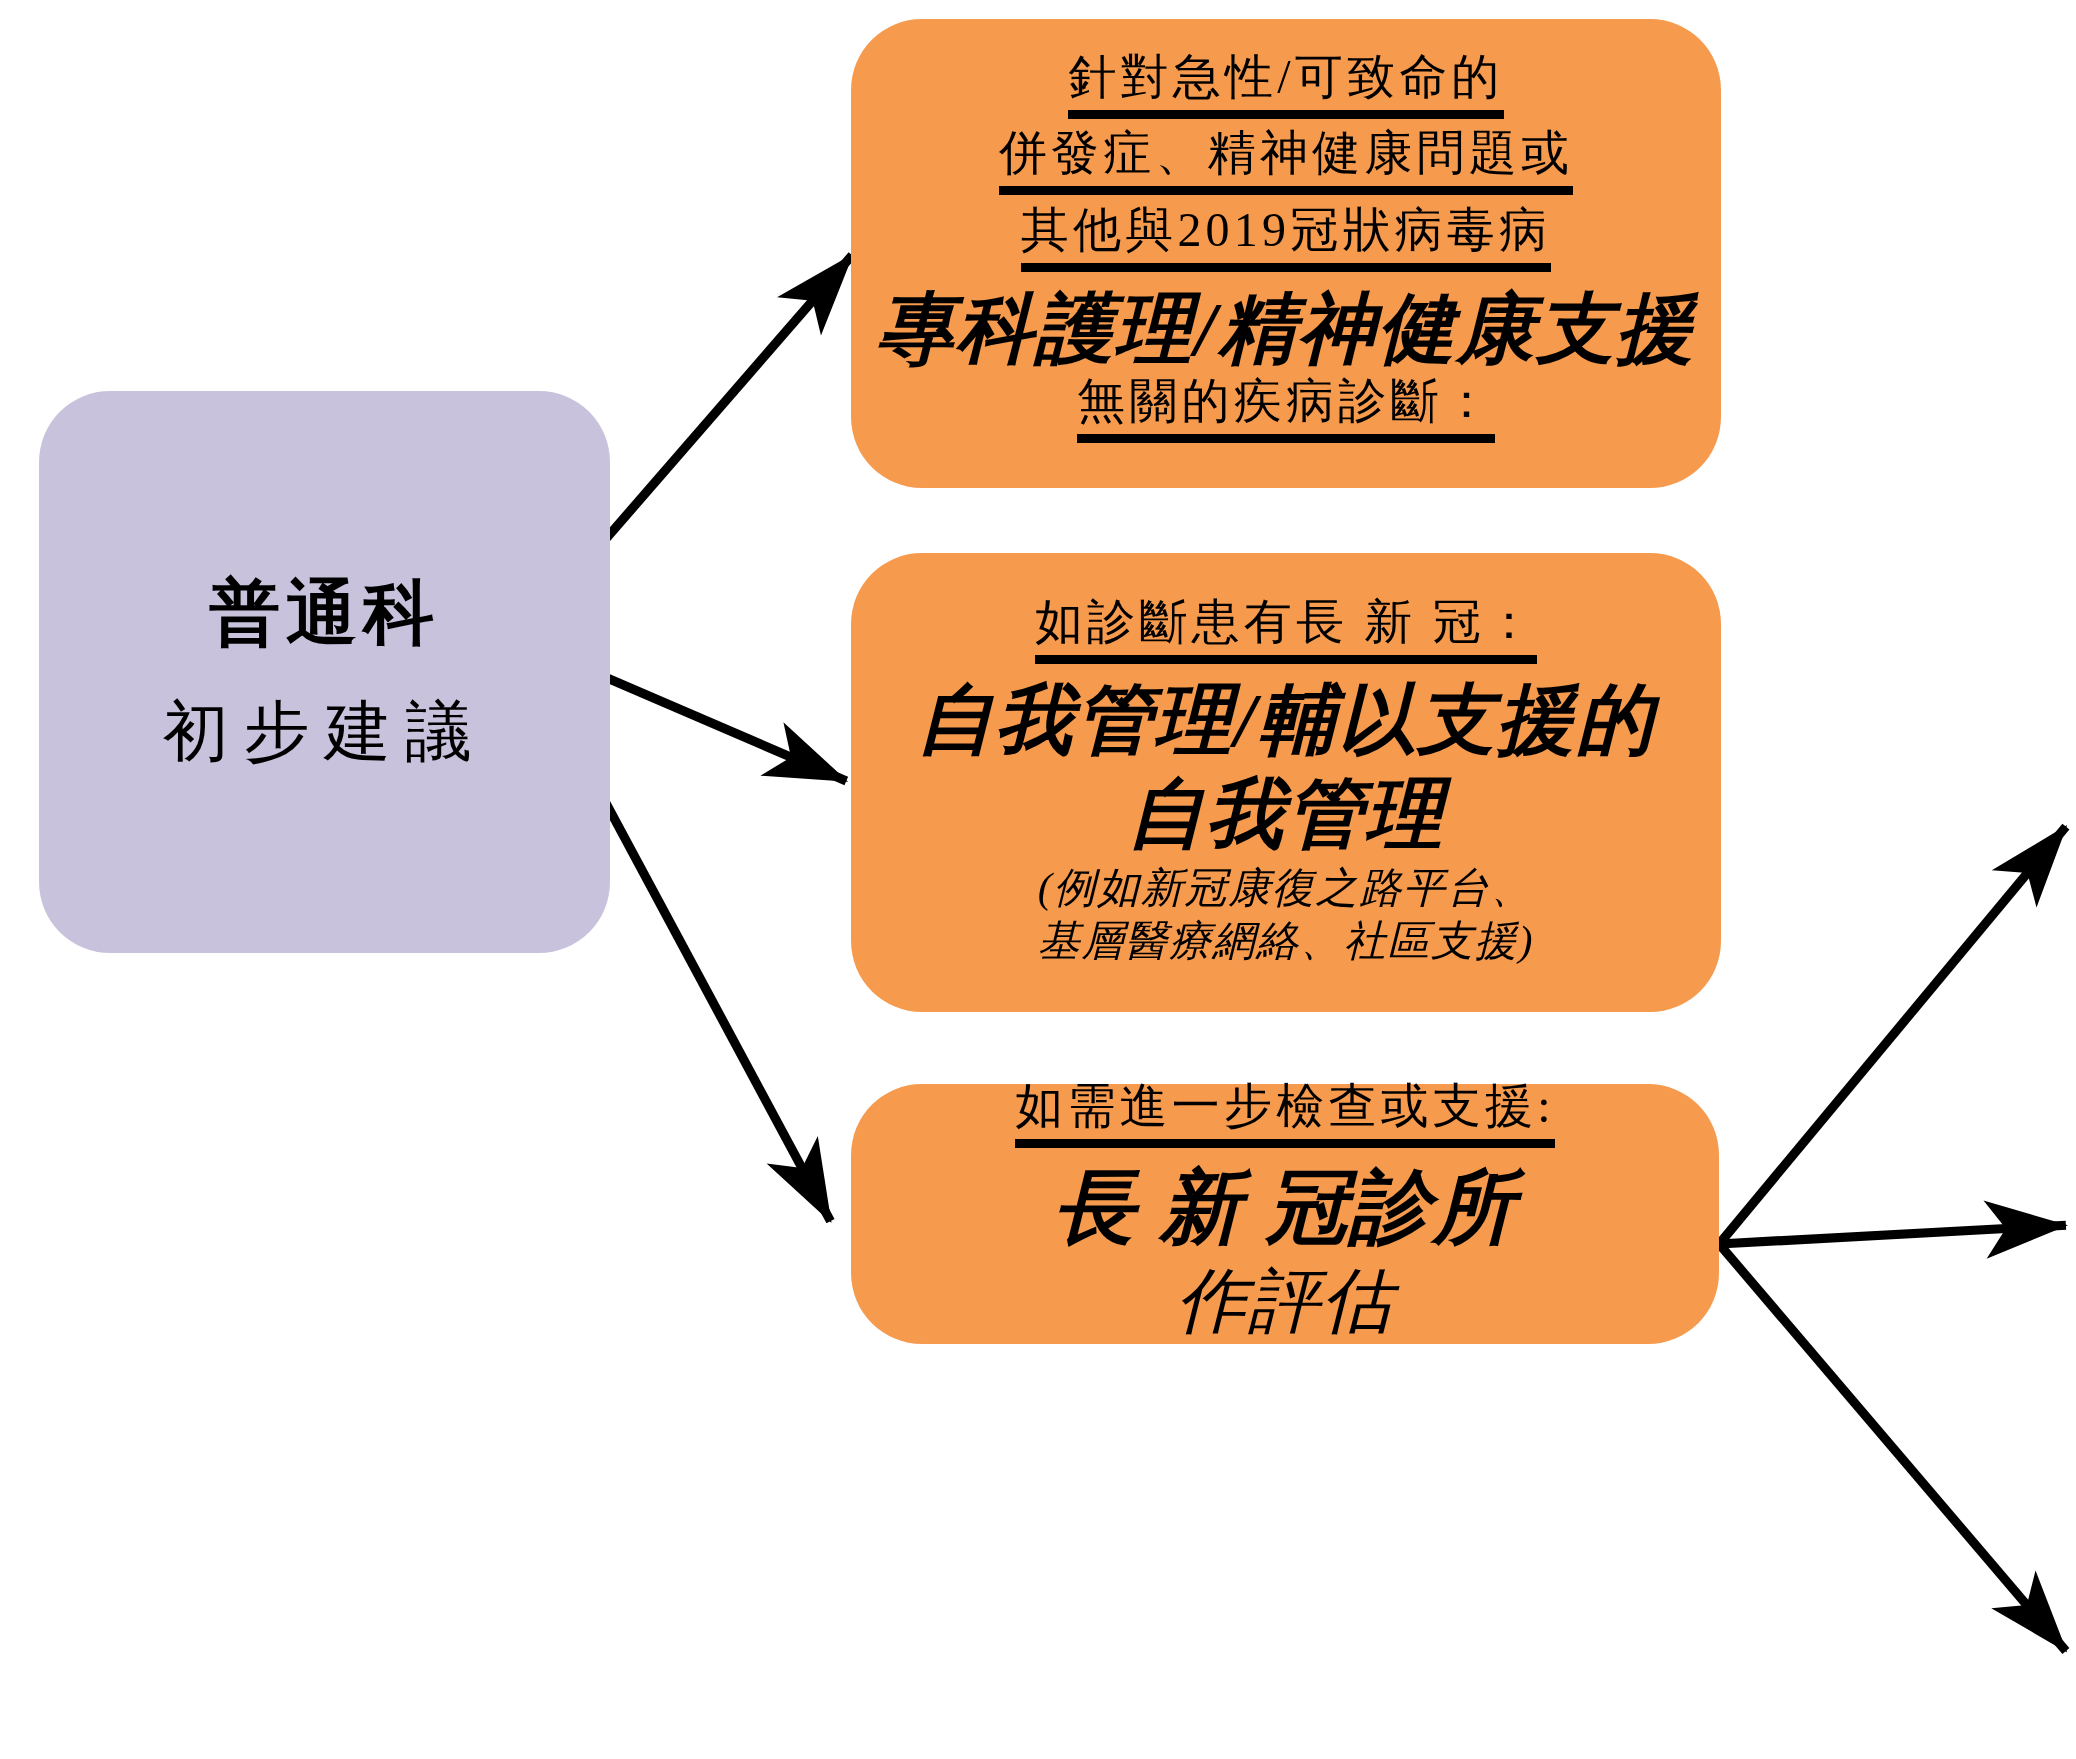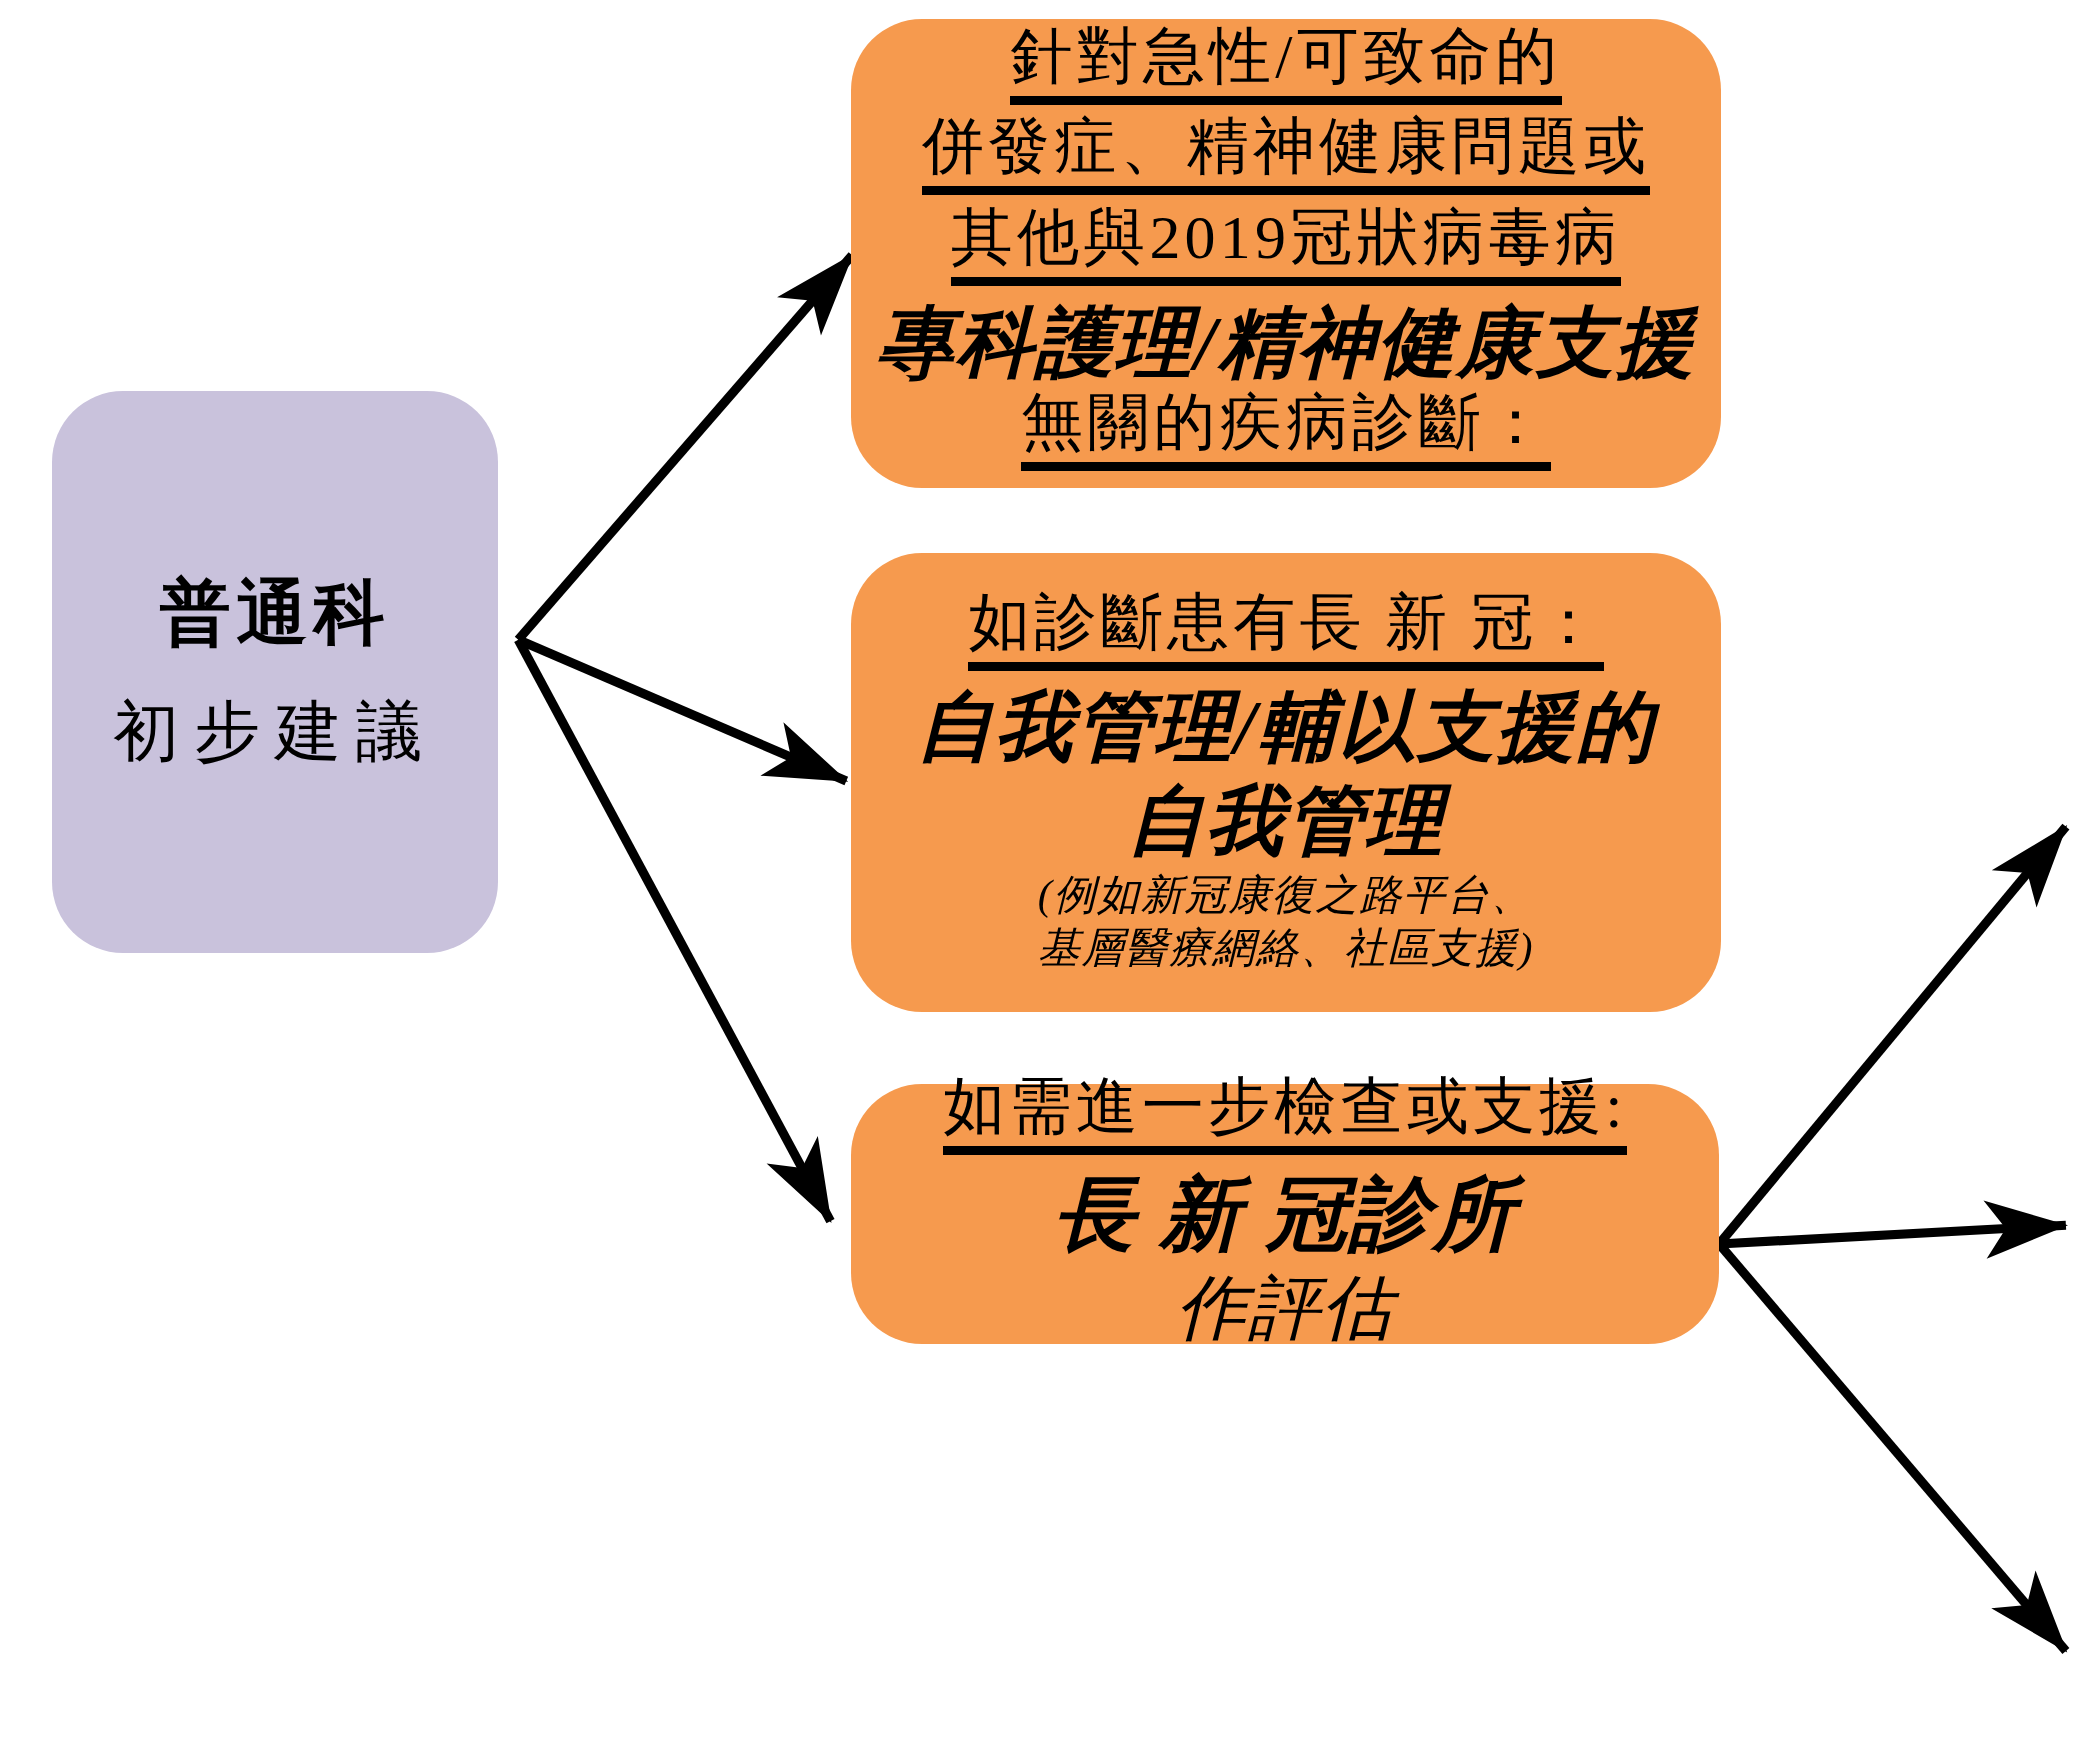--- a/index.html
+++ b/index.html
@@ -21,21 +21,21 @@
     justify-content: center;
     text-align: center;
     border-radius: 71px;
   }
   .node-purple { background: #C9C2DC; }
   .node-orange { background: #F69A4E; }
 
   .line { display: block; white-space: nowrap; }
 
   .heading {
-    font-size: 62px;
+    font-size: 48px;
     line-height: 1.0;
     letter-spacing: 4.2px;
     font-weight: 400;
   }
   .underlined {
     display: inline-block;
     border-bottom: 9px solid #000;
     padding-bottom: 9px;
     margin-bottom: 10.8px;
   }
@@ -86,21 +86,21 @@
     <g stroke="#000000" stroke-width="22" fill="none">
       <line x1="1248" y1="1540" x2="2052" y2="614" marker-end="url(#ah)"></line>
       <line x1="1248" y1="1540" x2="2038" y2="1880" marker-end="url(#ah)"></line>
       <line x1="1248" y1="1540" x2="2000" y2="2940" marker-end="url(#ah)"></line>
       <line x1="4140" y1="2995" x2="4975" y2="1990" marker-end="url(#ah)"></line>
       <line x1="4140" y1="2995" x2="4975" y2="2950" marker-end="url(#ah)"></line>
       <line x1="4140" y1="2995" x2="4975" y2="3975" marker-end="url(#ah)"></line>
     </g>
   </svg>
 
-  <div class="node node-purple" style="left:52px; top:391px; width:446px; height:562px;gap:32px;">
+  <div class="node node-purple" style="left:39px; top:391px; width:571px; height:562px;gap:32px;">
     <span class="line gp-title">普通科</span>
     <span class="line gp-line">初步建議</span>
   </div>
 
   <div class="node node-orange" style="left:851px; top:18.7px; width:870px; height:469px;">
     <span class="line heading"><span class="underlined">針對急性/可致命的</span></span>
     <span class="line heading"><span class="underlined">併發症、精神健康問題或</span></span>
     <span class="line heading"><span class="underlined">其他與2019冠狀病毒病</span></span>
     <span class="line emphasis">專科護理/精神健康支援</span>
     <span class="line heading"><span class="underlined">無關的疾病診斷：</span></span>

